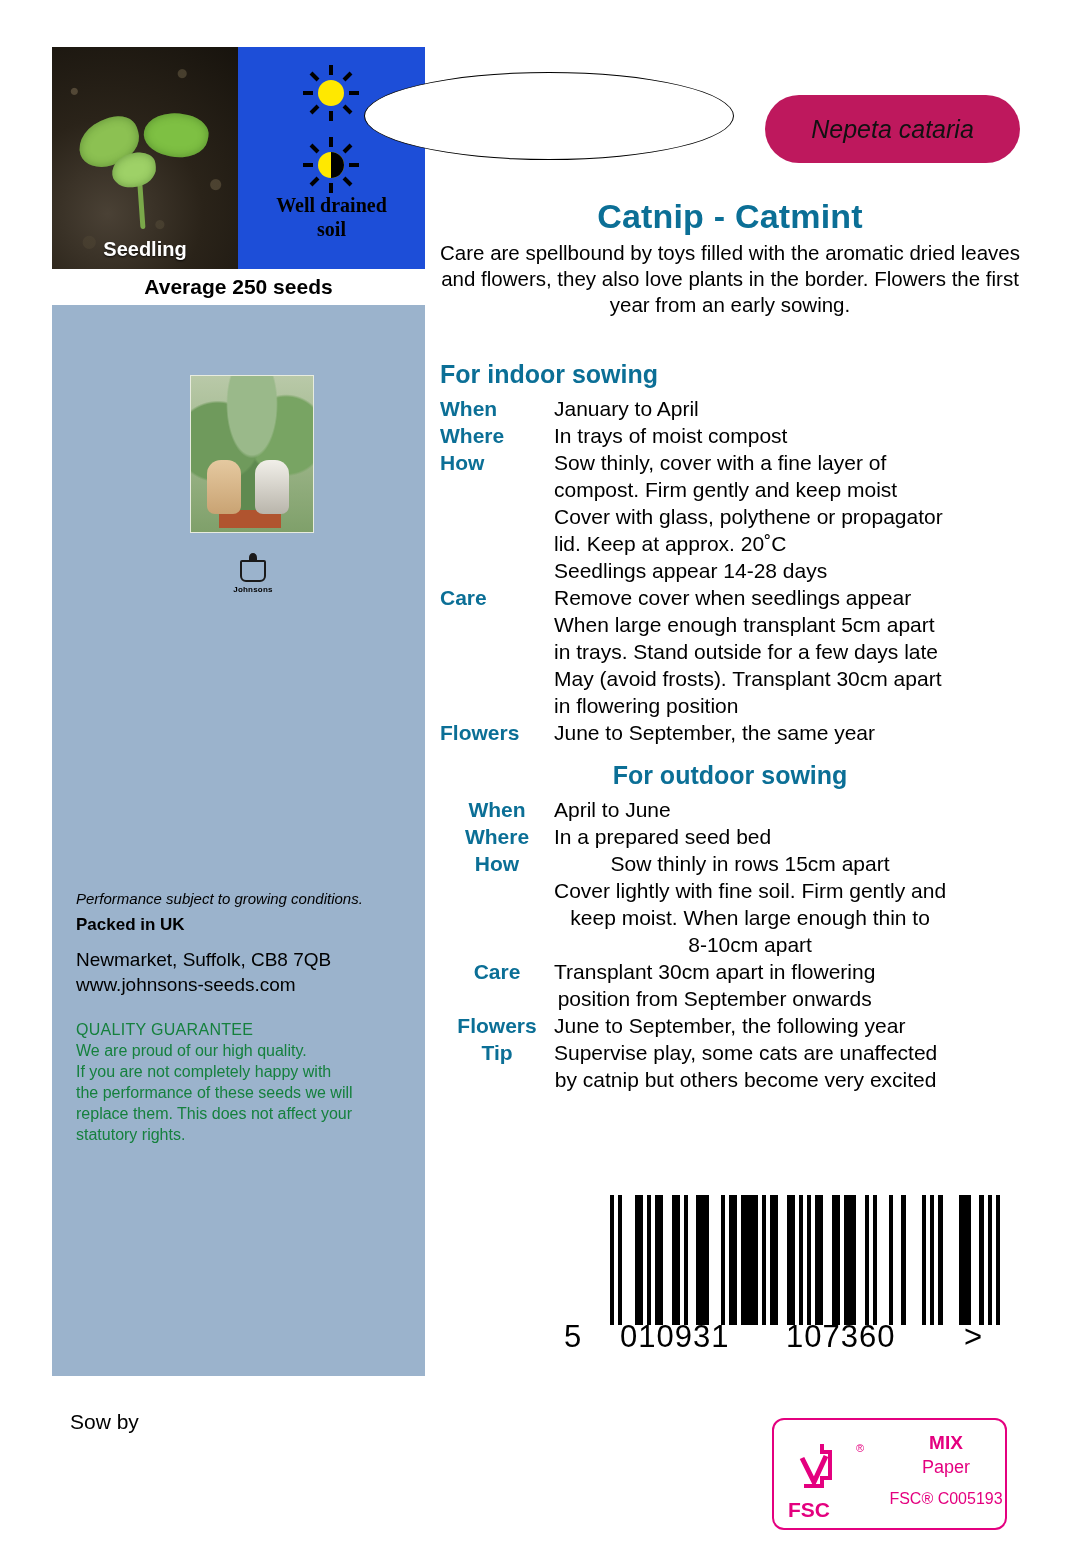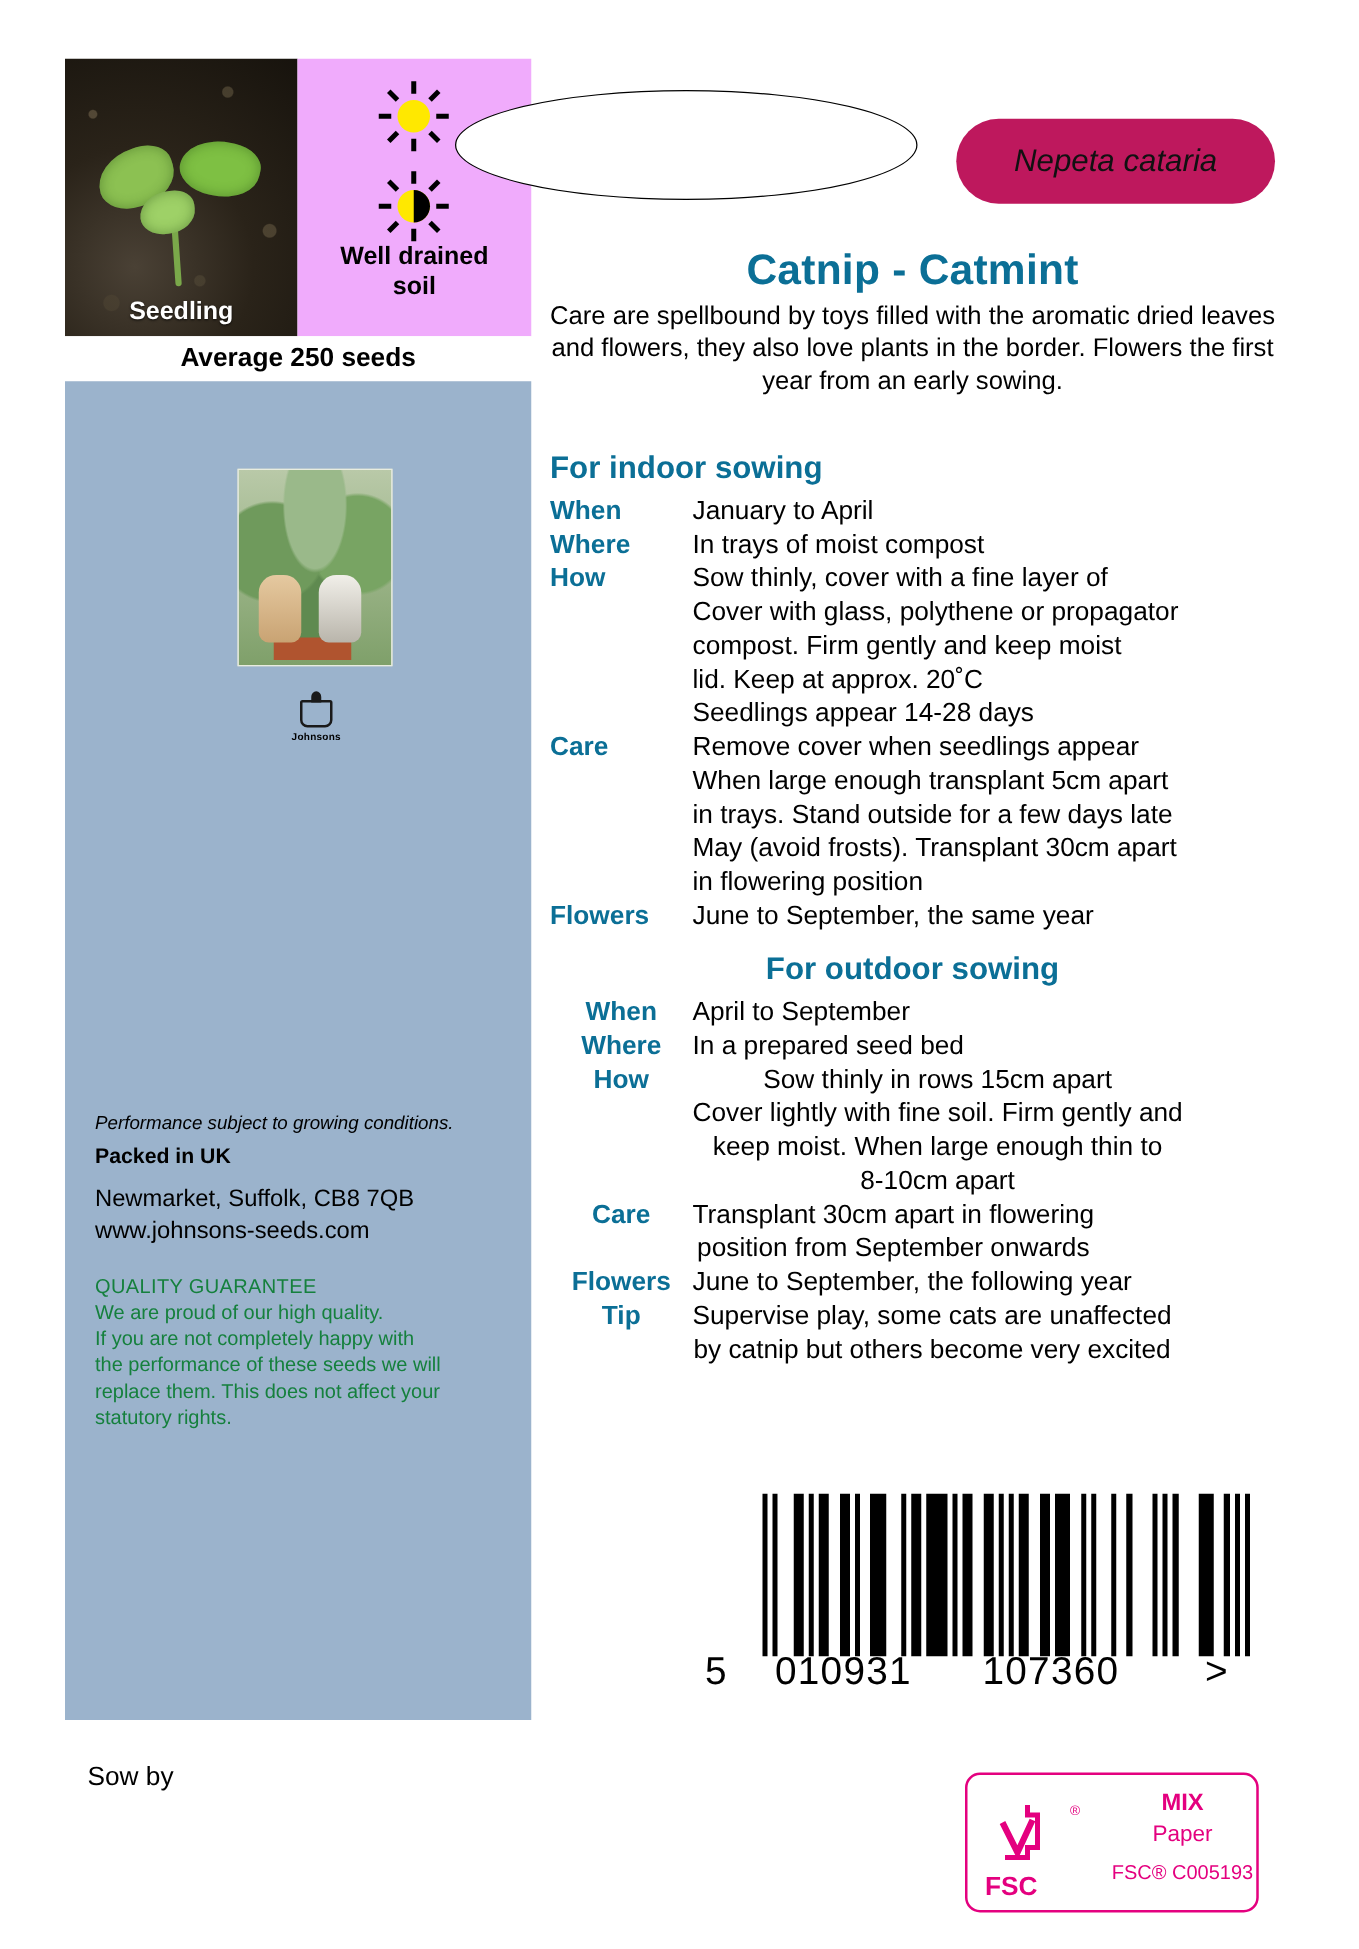--- a/index.html
+++ b/index.html
@@ -62,21 +62,22 @@
   .photo-caption {
     position: absolute; left: 0; bottom: 8px;
     width: 186px; text-align: center;
     color: #fff; font-weight: bold; font-size: 20px;
     text-shadow: 0 1px 2px rgba(0,0,0,.8);
   }
 
   .icon-panel {
     position: absolute; left: 186px; top: 0;
     width: 187px; height: 222px;
-    background: #f0abfc;
+    background: #1d4ed8;
+    font-family: Liberation Serif, serif;
   }
   .sun-icon { position: absolute; left: 63px; top: 16px; width: 60px; height: 60px; }
   .half-icon { position: absolute; left: 63px; top: 88px; width: 60px; height: 60px; }
   .icon-label {
     position: absolute; left: 0; top: 146px; width: 187px;
     text-align: center; font-weight: bold; font-size: 20px;
     line-height: 24px; color: #000;
   }
 
   .seeds-bar {
@@ -345,22 +346,22 @@
       <div class="row">
         <div class="k">Where</div>
         <div class="v">
           <span class="ln">In trays of moist compost</span>
         </div>
       </div>
       <div class="row">
         <div class="k">How</div>
         <div class="v">
           <span class="ln">Sow thinly, cover with a fine layer of</span>
+          <span class="ln">compost. Firm gently and keep moist</span>
           <span class="ln">Cover with glass, polythene or propagator</span>
-          <span class="ln">compost. Firm gently and keep moist</span>
           <span class="ln">lid. Keep at approx. 20˚C</span>
           <span class="ln">Seedlings appear 14-28 days</span>
         </div>
       </div>
       <div class="row">
         <div class="k">Care</div>
         <div class="v">
           <span class="ln">Remove cover when seedlings appear</span>
           <span class="ln">When large enough transplant 5cm apart</span>
           <span class="ln">in trays. Stand outside for a few days late</span>
@@ -376,21 +377,21 @@
       </div>
     </div>
   </div>
 
   <div class="sow-outdoor">
     <div class="section-head">For outdoor sowing</div>
     <div class="rows">
       <div class="row">
         <div class="k">When</div>
         <div class="v">
-          <span class="ln">April to September</span>
+          <span class="ln">April to June</span>
         </div>
       </div>
       <div class="row">
         <div class="k">Where</div>
         <div class="v">
           <span class="ln">In a prepared seed bed</span>
         </div>
       </div>
       <div class="row">
         <div class="k">How</div>

